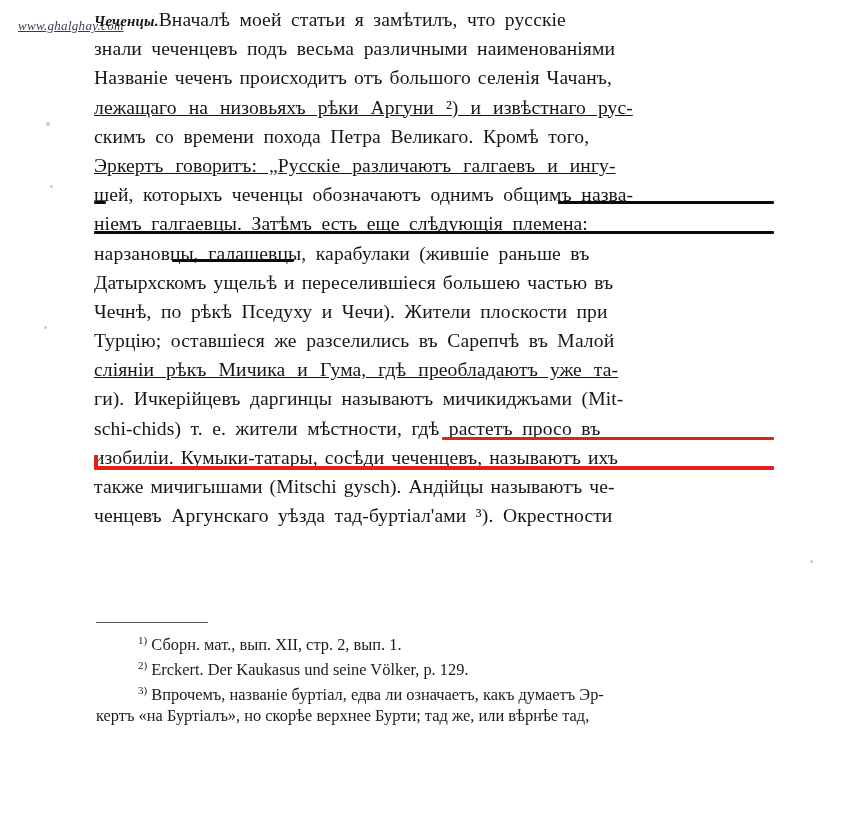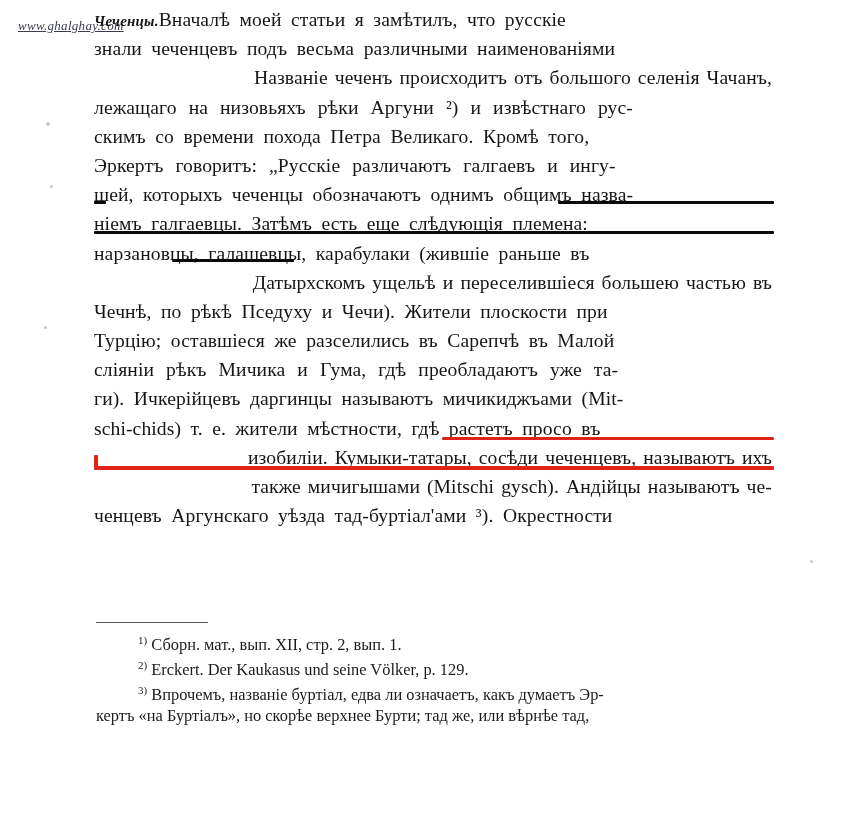--- a/index.html
+++ b/index.html
@@ -58,23 +58,23 @@
     letter-spacing: 0.1px;
   }
   .line .seg { display: inline; }
   .lead-italic {
     font-style: italic;
     font-weight: bold;
     font-size: 15px;
     letter-spacing: .2px;
   }
   
-  .j1 { word-spacing: 2.0px; text-align: right; }
+  .j1 { word-spacing: 2.0px; }
   .j2 { word-spacing: 4.5px; }
-  .j3 { word-spacing: 7px; }
+  .j3 { word-spacing: 7px; text-decoration: underline; }
 
   
   .ul-black {
     position: absolute;
     background: #0a0a0a;
     height: 3px;
     border-radius: 1px;
   }
   .ul-red {
     position: absolute;

